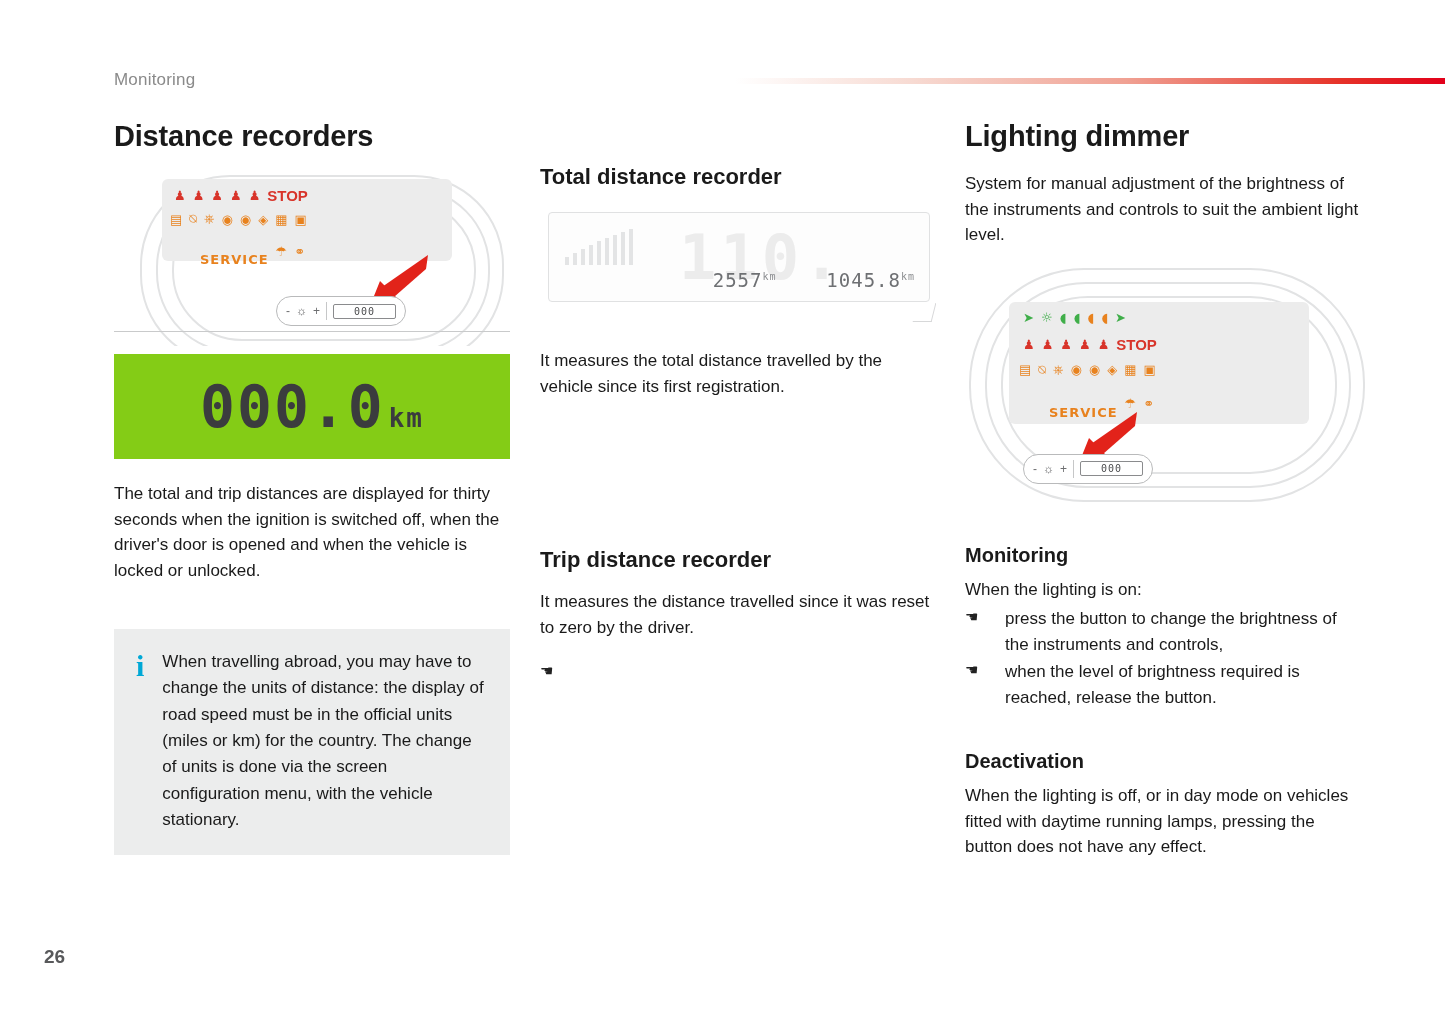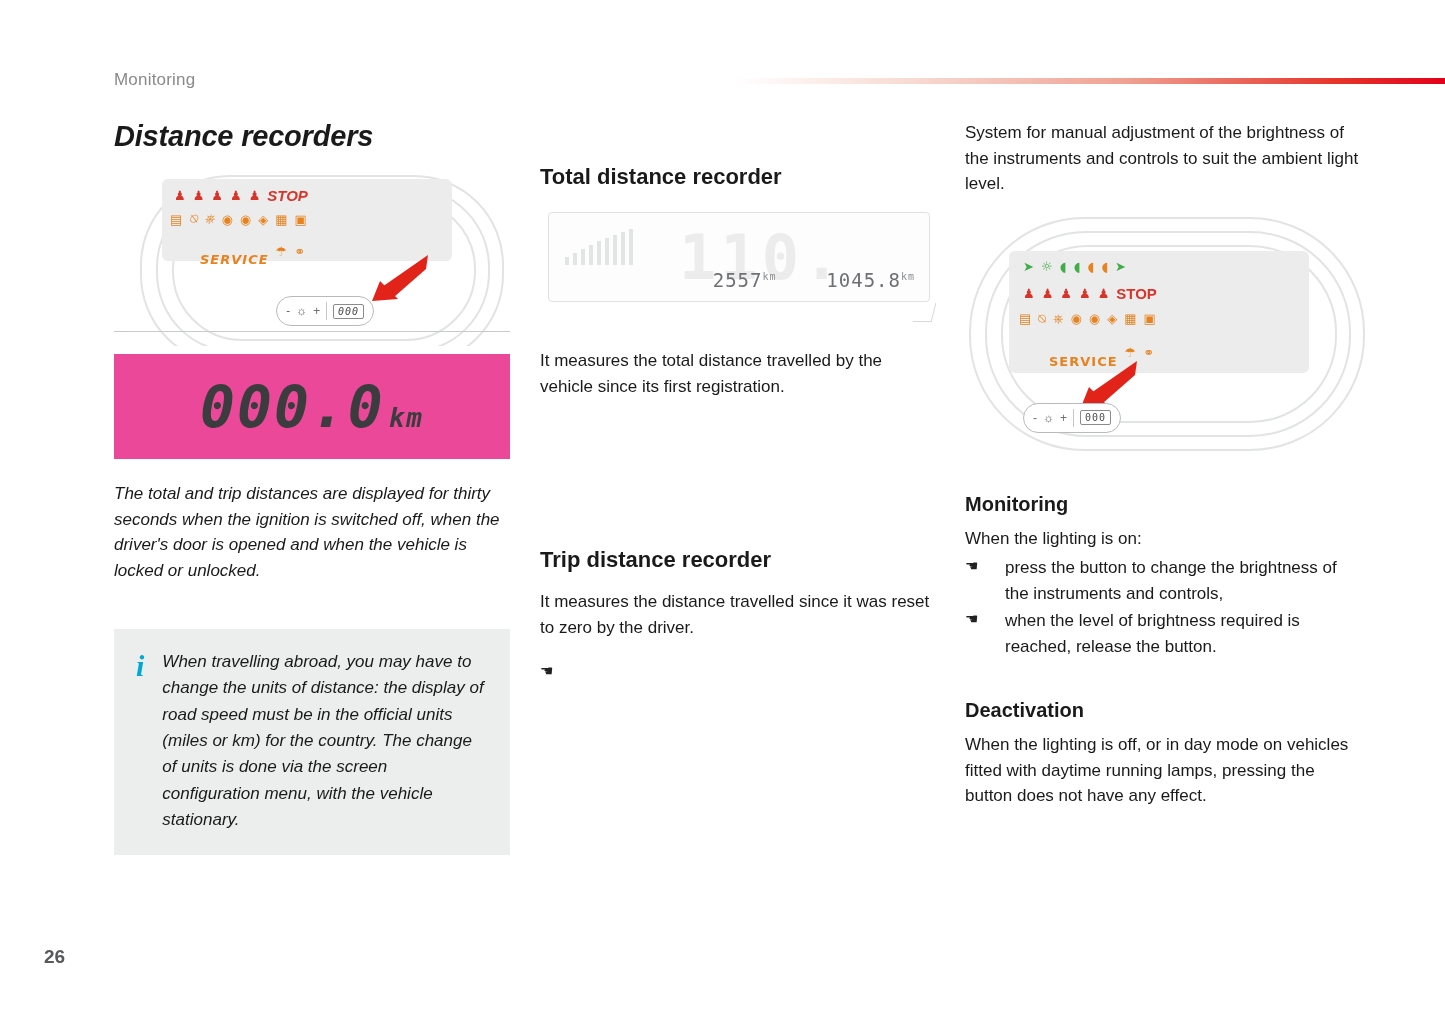--- a/index.html
+++ b/index.html
@@ -33,21 +33,21 @@
     color: #8a8a8a;
     letter-spacing: 0.2px;
     text-align: right;
   }
 
   
   .col {
     position: absolute;
     top: 120px;
   }
-  .col-1 { left: 114px; width: 396px; font-style: italic; }
+  .col-1 { left: 114px; width: 396px; }
   .col-2 { left: 540px; width: 396px; }
   .col-3 { left: 965px; width: 400px; }
 
   h1.title {
     font-size: 29px;
     font-weight: bold;
     margin: 0 0 18px 0;
     letter-spacing: -0.2px;
   }
   h2.subtitle {
@@ -161,34 +161,34 @@
     color: #6d6e70;
   }
   .dim-button .sep {
     width: 1px;
     height: 18px;
     background: #c6c7c8;
   }
   .dim-button .odo {
     border: 1px solid #8a8b8d;
     border-radius: 2px;
-    padding: 1px 4px;
+    padding: 1px 20px;
     font-size: 10px;
     letter-spacing: 1px;
     color: #4a4b4d;
     font-family: "DejaVu Sans Mono", monospace;
     text-align: center;
   }
 
   
   .lcd {
     position: relative;
     width: 396px;
     height: 105px;
-    background: #ec4899;
+    background: #84cc16;
     margin-top: 8px;
   }
   .lcd .digits {
     position: absolute;
     left: 50%;
     top: 50%;
     transform: translate(-50%, -50%);
     font-family: "DejaVu Sans Mono", monospace;
     font-size: 58px;
     font-weight: bold;
@@ -388,20 +388,21 @@
   <p class="body" style="margin-bottom:20px;">It measures the distance travelled since it was reset to zero by the driver.</p>
   <ul class="bullets">
     <li>
       <span class="hand">☚</span>
     </li>
   </ul>
 </div>
 
 <div class="col col-3">
 
+  <h1 class="title">Lighting dimmer</h1>
   <p class="body">System for manual adjustment of the brightness of the instruments and controls to suit the ambient light level.</p>
 
   <div class="fig fig3" style="margin-top:16px;">
     <div class="cluster-frame" style="left:4px; top:4px; width:392px; height:230px; border-radius:115px;"></div>
     <div class="cluster-frame" style="left:20px; top:18px; width:362px; height:202px; border-radius:101px;"></div>
     <div class="cluster-frame" style="left:36px; top:32px; width:332px; height:174px; border-radius:87px;"></div>
 
     <div class="panel" style="left:44px; top:38px; width:300px; height:122px;"></div>
 
     <div class="tell-row green" style="left:58px; top:46px;">

